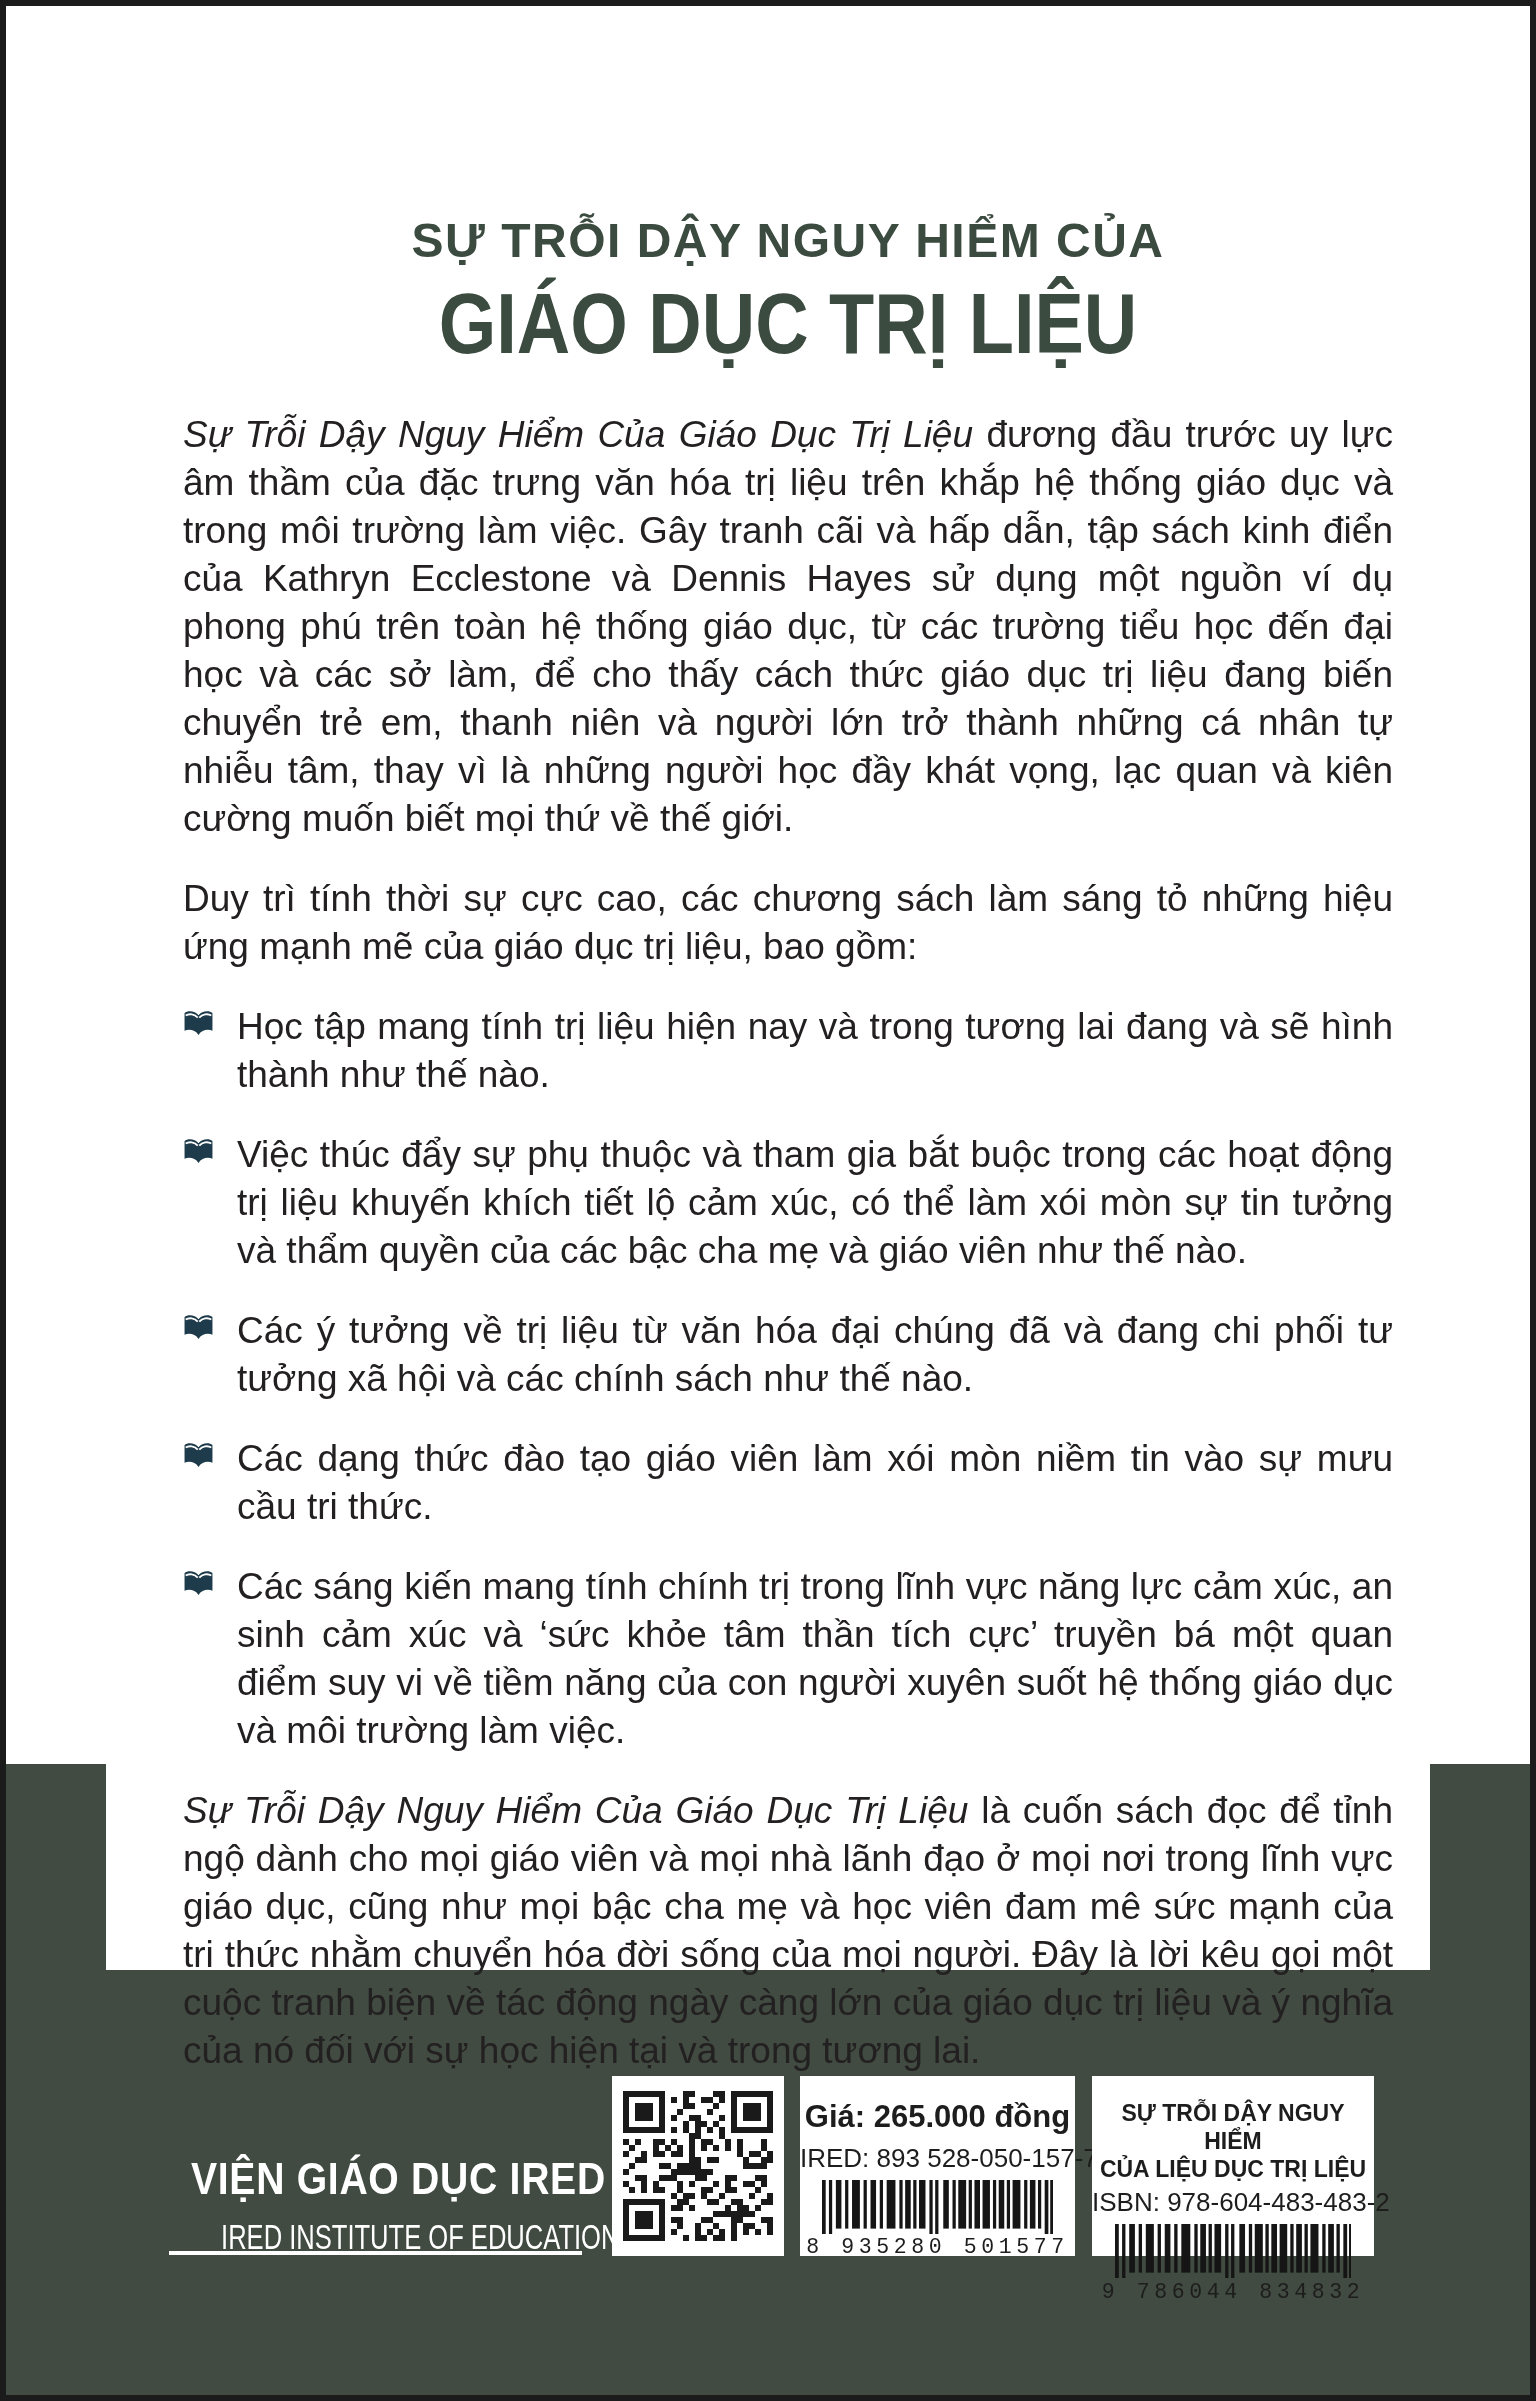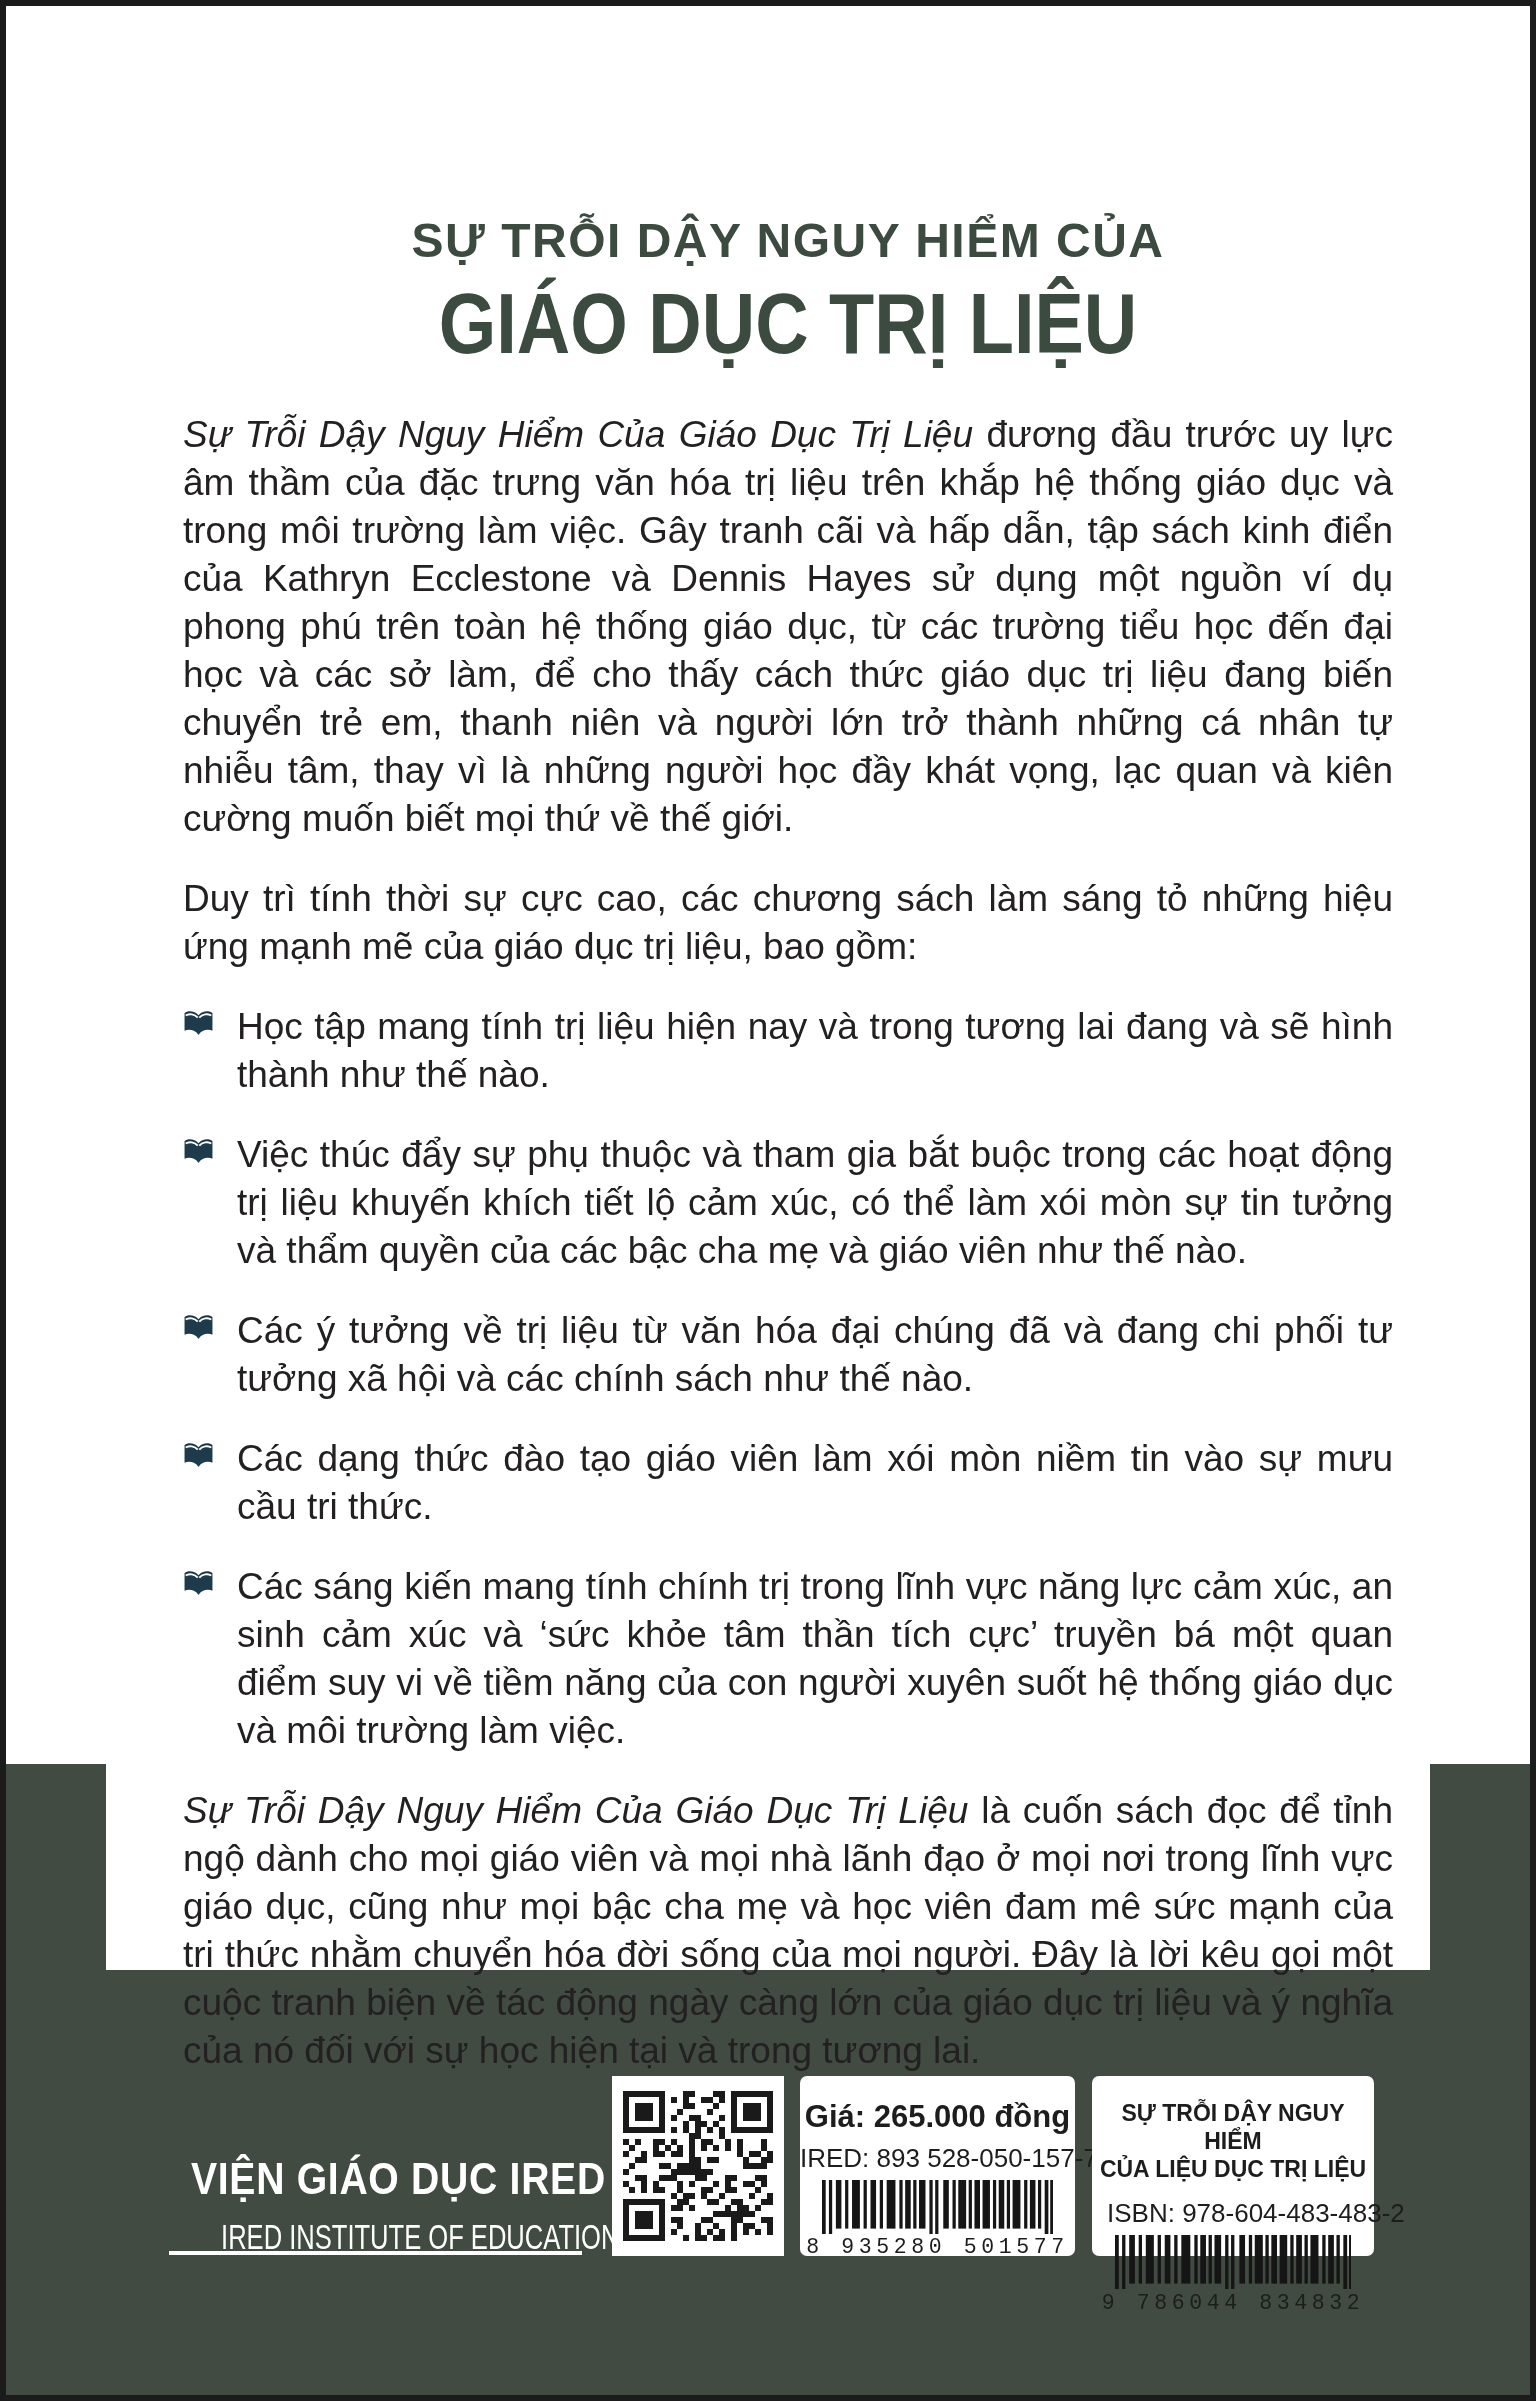--- a/index.html
+++ b/index.html
@@ -65,29 +65,29 @@
 
   .qr-box {
     position:absolute; left:606px; top:2070px; width:172px; height:180px;
     background:#ffffff; box-sizing:border-box; padding:10.8px;
   }
   .qr-box svg { width:100%; height:100%; }
 
   .info-box {
     position:absolute; top:2070px; height:180px;
     background:#ffffff; box-sizing:border-box;
-    text-align:center; color:#1d1d1d;border-radius:7px;
+    text-align:center; color:#1d1d1d;
   }
   .price-box { left:794px; width:275px; }
   .isbn-box  { left:1086px; width:282px; }
 
   .box-price { margin-top:23px; font-size:31px; font-weight:700; }
   .box-title-sm { margin-top:23px; font-size:23px; font-weight:700; line-height:28px; }
   .box-code { margin-top:7.7px; font-size:26px; font-weight:400; white-space:nowrap; }
-  .isbn-box .box-code { margin-top:15px;padding-left:15px; }
+  .isbn-box .box-code { margin-top:4px; }
 
   .barcode { width:84%; height:54px; margin:6.1px auto 0 auto; }
   .barcode svg { width:100%; height:100%; }
   .barcode-digits {
     margin-top:1.5px;
     font-family:"Liberation Mono", monospace;
     font-size:21.5px; letter-spacing:4.6px; white-space:nowrap;
   }
 </style>
 </head>

